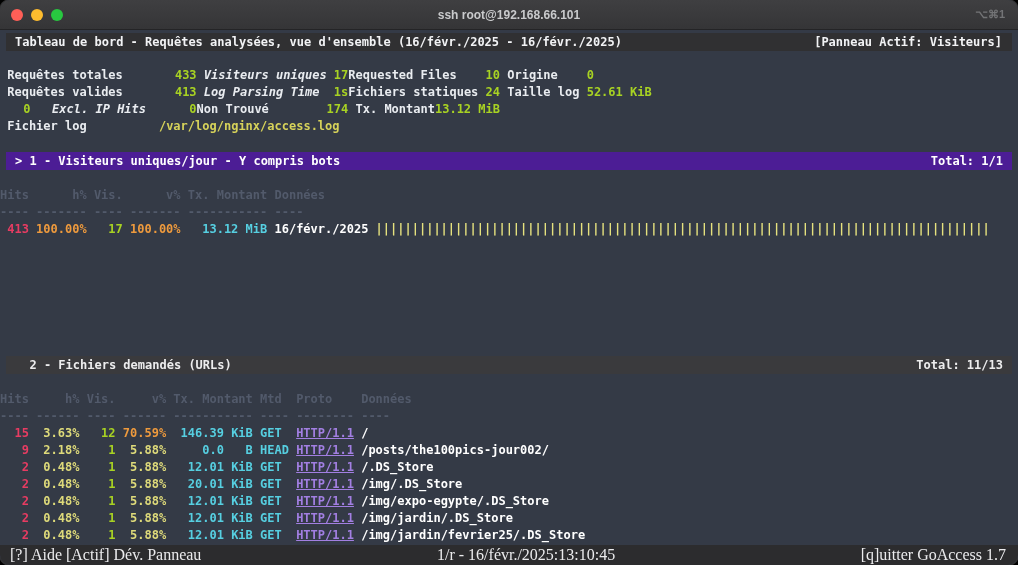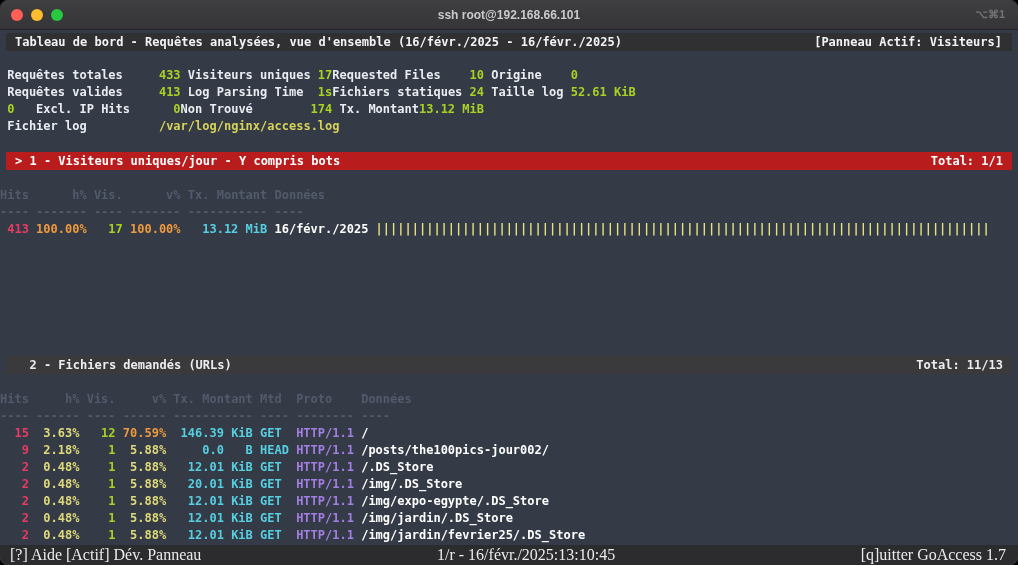--- a/index.html
+++ b/index.html
@@ -19,43 +19,43 @@
   .wshortcut{position:absolute;right:13px;top:8px;font:bold 11px "Liberation Sans",sans-serif;color:#737476;}
   
   .term{position:absolute;top:30px;left:0;right:0;bottom:0;
         font:bold 12px/17px "DejaVu Sans Mono",monospace;color:#e9ecf0;}
   .hbar{margin:3px 6px 0;height:18px;line-height:18px;background:#303032;color:#f2f3f5;
         padding:0 10px 0 9px;display:flex;justify-content:space-between;white-space:pre;}
   .summary{margin-top:16px;}
   .sum-line{display:flex;padding-left:1ch;height:17px;white-space:pre;}
   .sum-line span{flex:none;white-space:pre;overflow:visible;display:block;}
   .s-l1{width:21ch;}
-  .s-v1{width:4ch;}
-  .s-l2{width:18ch;}
+  .s-v1{width:4ch;margin-left:16px;}
+  .s-l2{width:18ch;font-style:italic;}
   .s-v2{width:2ch;text-align:right;}
   .s-l3{width:18ch;}
   .s-v3{width:3ch;text-align:right;margin-right:1ch;}
   .s-l4{width:11ch;}
   .panelbar{margin:0 6px;height:18px;line-height:18px;padding:0 9px;
             display:flex;justify-content:space-between;white-space:pre;}
-  .panelbar.active{background:#b91c1c;color:#ffffff;}
+  .panelbar.active{background:#4c1d95;color:#ffffff;}
   .panelbar.inactive{background:#3a3a3d;color:#ededee;}
   .mt17{margin-top:17px;}
   .spacer{height:118px;}
   .t-row{display:flex;height:17px;white-space:pre;overflow:hidden;}
   .t-row span{flex:none;display:block;white-space:pre;overflow:visible;}
   .t-row .last{flex:1 1 auto;overflow:hidden;}
   .dim{color:#525a6b;}
   .c-hits{color:#e73c62;}
   .c-vis{color:#a8d223;}
   .c-pct{color:#deda7a;}
   .c-pctHigh{color:#ee9a3d;}
   .c-tx{color:#56cfe1;}
   .c-mtd{color:#56cfe1;}
-  .c-proto{color:#a27fe2;}
+  .c-proto{color:#a27fe2;text-decoration:underline;}
   .c-data{color:#ffffff;}
   .c-bars{color:#e5e17e;}
   .green{color:#a8d223;}
   .path{color:#d6d25a;}
   .footer{position:absolute;left:0;right:0;bottom:0;height:20px;line-height:19px;background:#2c2c2e;
           color:#ebebed;border-radius:0 0 10px 10px;white-space:pre;}
   .f-left{position:absolute;left:10px;}
   .f-center{position:absolute;left:437px;}
   .f-right{position:absolute;right:12px;}
 </style>

